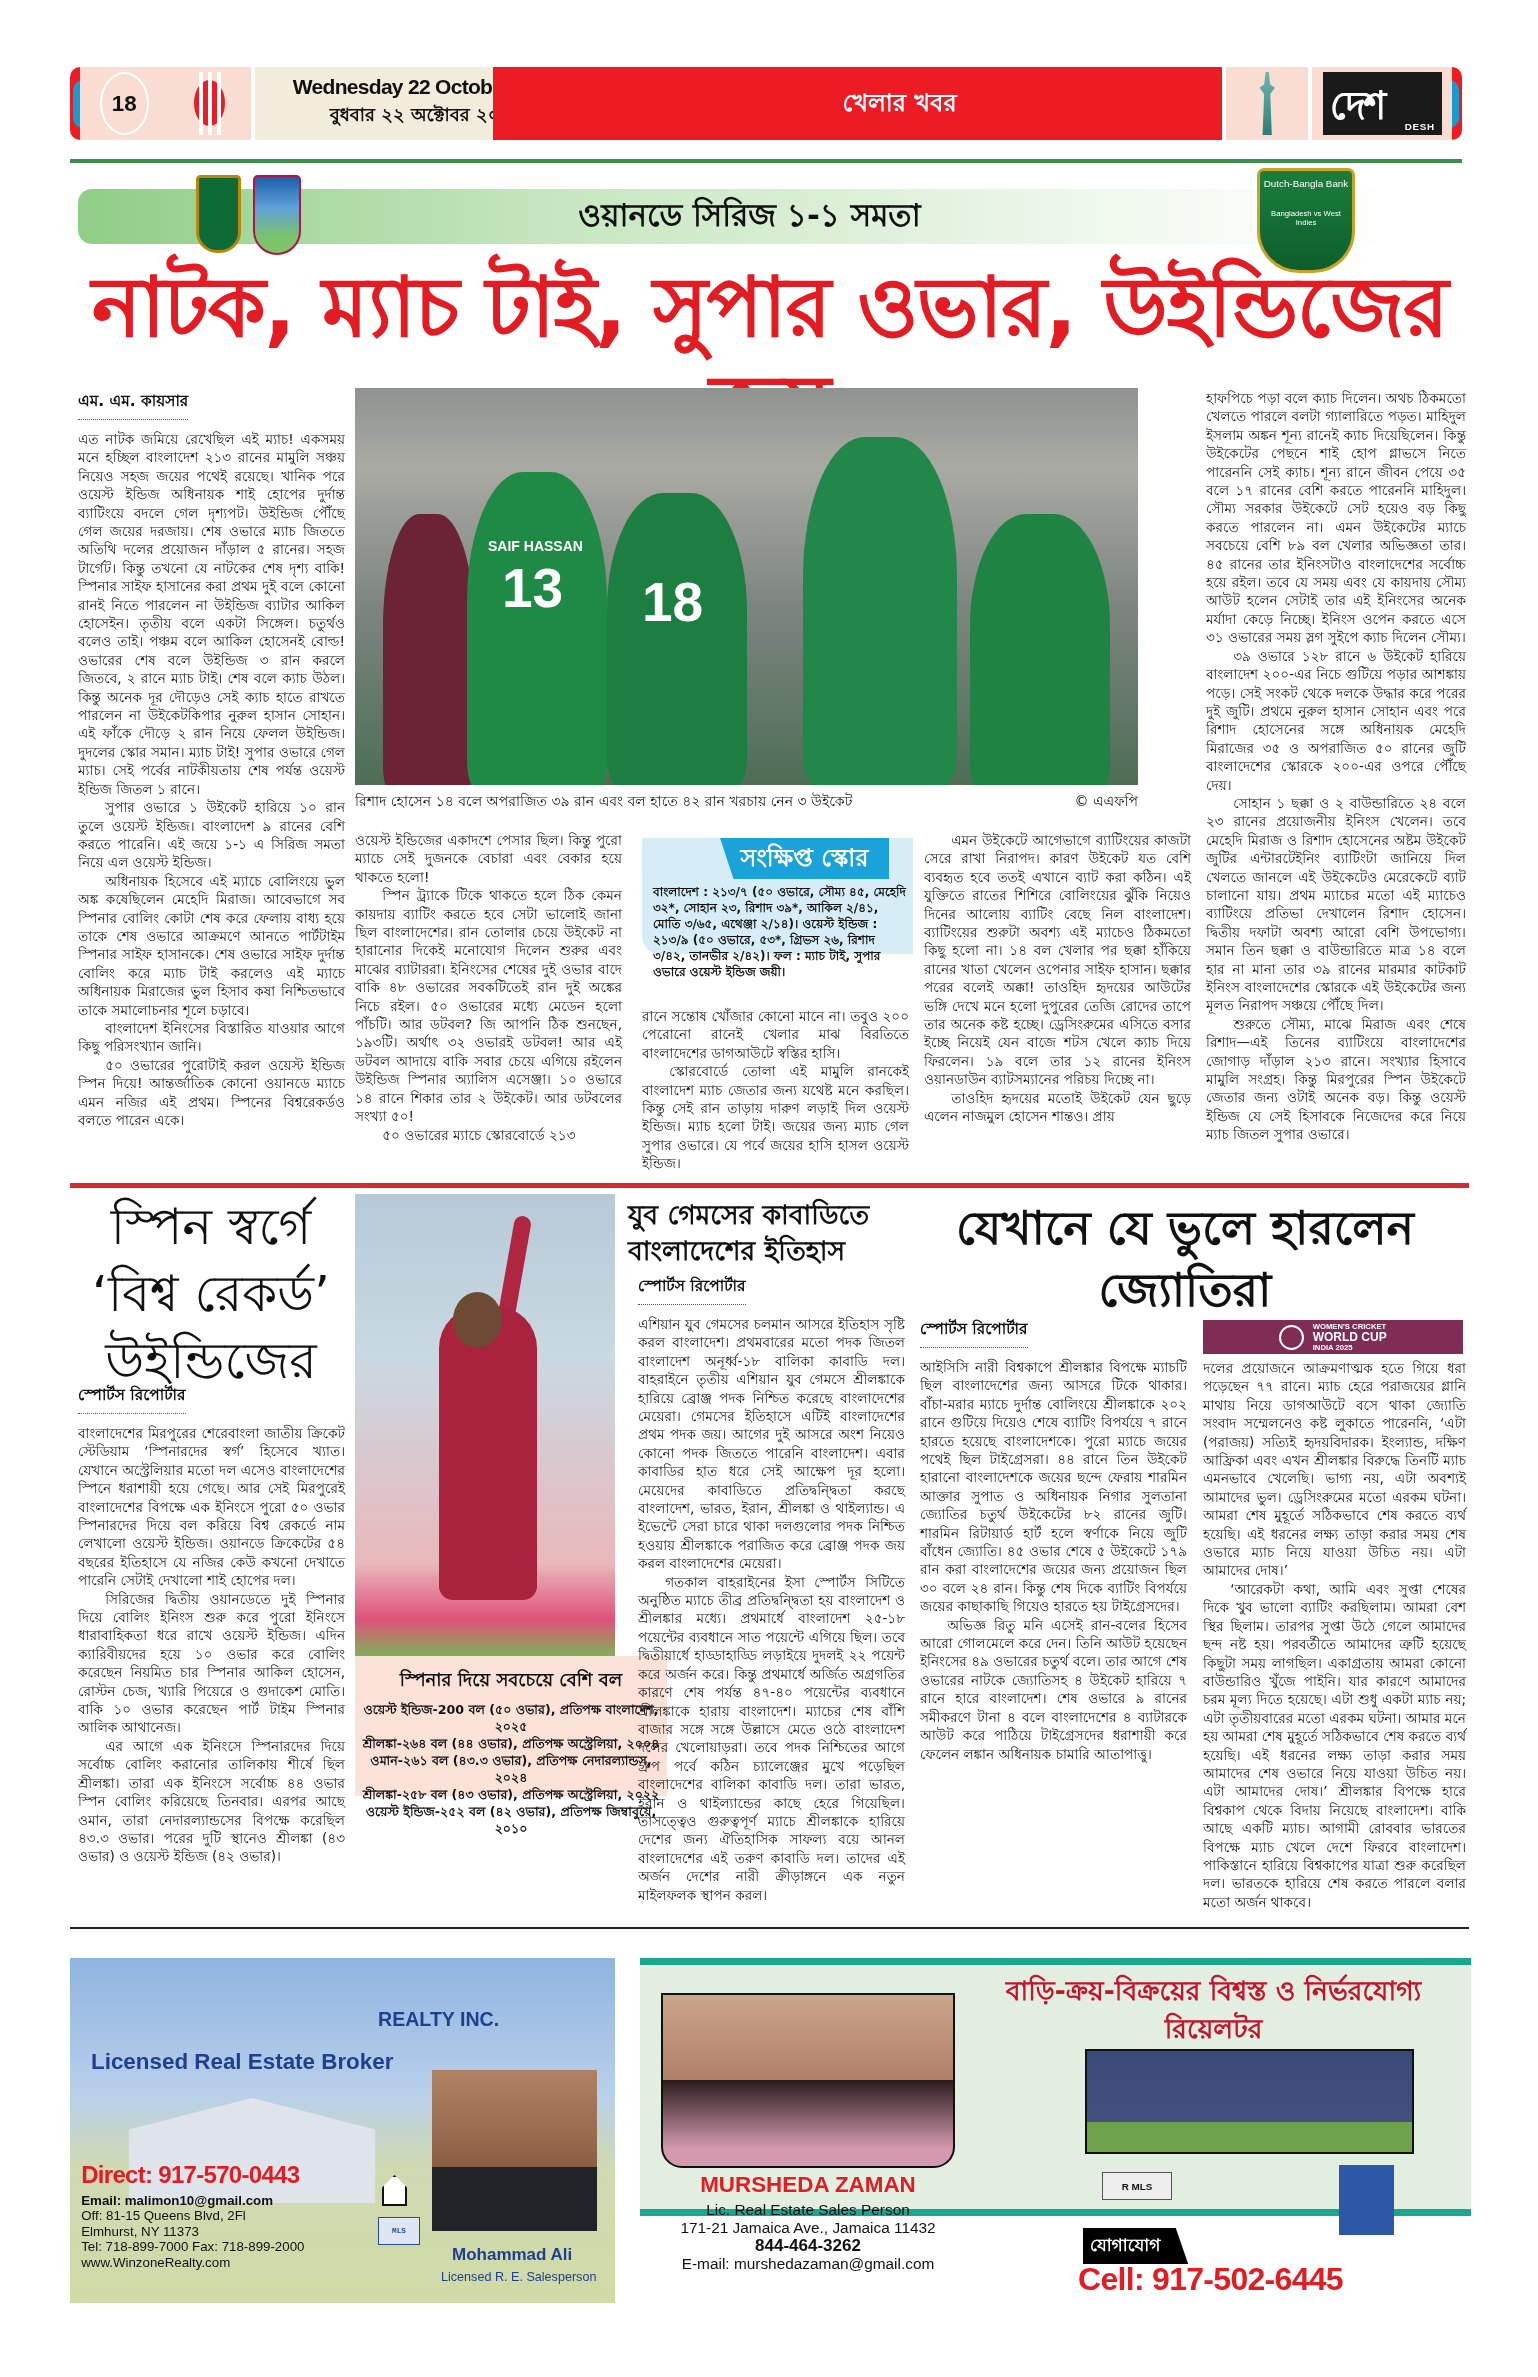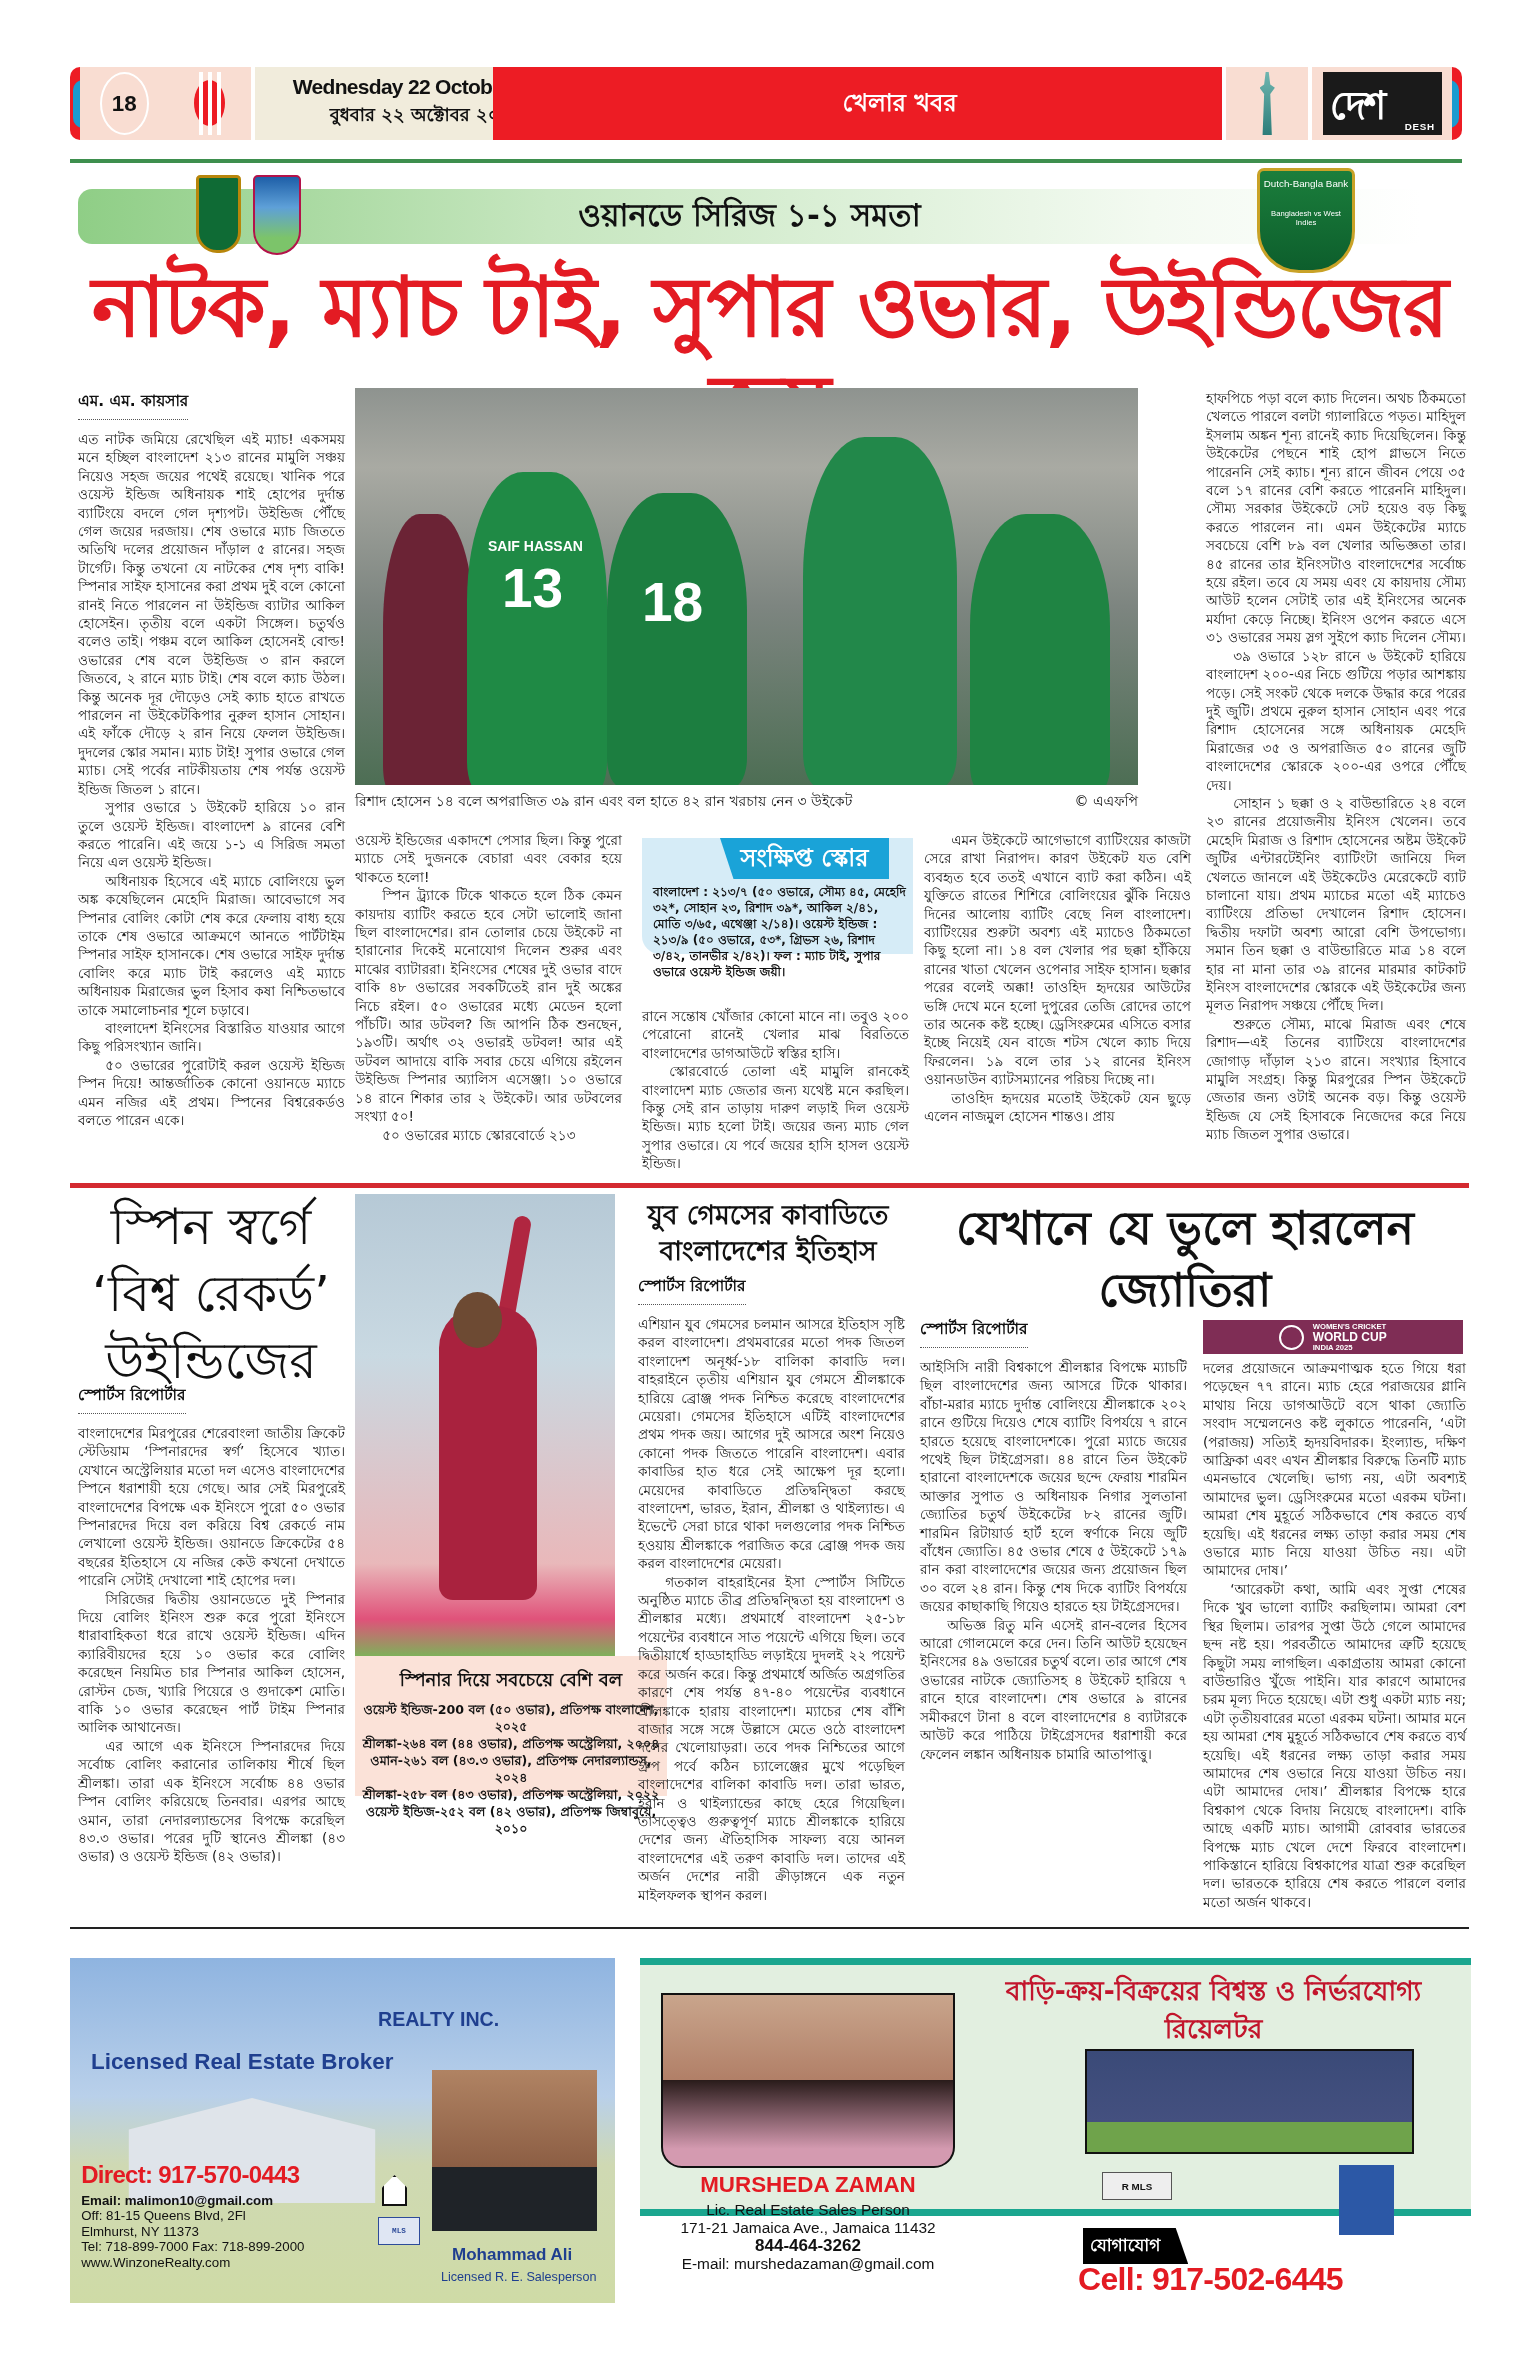--- a/index.html
+++ b/index.html
@@ -67,21 +67,21 @@
   .h2-spin { position: absolute; left: 78px; top: 1194px; width: 266px; text-align: center; font-size: 50px; line-height: 67px; font-weight: normal; color: #111; }
   .col-spin { position: absolute; left: 78px; top: 1383px; width: 267px; }
   .photo-bowler { position: absolute; left: 355px; top: 1194px; width: 260px; height: 462px; background: linear-gradient(180deg, #b6c9d6 0%, #c9d9e2 35%, #e9b8ba 80%, #e0527a 92%, #7fb05a 100%); overflow: hidden; }
   .photo-bowler .body { position: absolute; left: 84px; top: 112px; width: 98px; height: 294px; background: #a9223e; border-radius: 42px 42px 14px 14px; }
   .photo-bowler .arm { position: absolute; left: 147px; top: 21px; width: 17px; height: 154px; background: #b02640; transform: rotate(10deg); border-radius: 8.4px; }
   .photo-bowler .head { position: absolute; left: 98px; top: 98px; width: 49px; height: 56px; background: #6d4a33; border-radius: 50%; }
   .spin-box { position: absolute; left: 355px; top: 1656px; width: 312px; height: 140px; background: #fbe2d8; padding: 9.8px 5.6px 0; text-align: center; }
   .spin-box .title { font-weight: bold; font-size: 18px; margin-bottom: 4.2px; }
   .spin-box .line { font-weight: bold; font-size: 12.6px; line-height: 17px; }
 
-  .h2-kabaddi { position: absolute; left: 628px; top: 1197px; width: 280px; text-align: center; font-size: 26.6px; line-height: 36px; color: #111; }
+  .h2-kabaddi { position: absolute; left: 628px; top: 1197px; width: 280px; font-size: 26.6px; line-height: 36px; color: #111; }
   .col-kabaddi { position: absolute; left: 638px; top: 1274px; width: 267px; }
   .h2-jyoti { position: absolute; left: 902px; top: 1197px; width: 566px; text-align: center; font-size: 46px; line-height: 62px; color: #111; }
   .col-jyoti1 { position: absolute; left: 920px; top: 1317px; width: 267px; }
   .wc-banner { position: absolute; left: 1203px; top: 1320px; width: 260px; height: 34px; background: #7f2d55; color: #fff; display: flex; align-items: center; justify-content: center; gap: 8.4px; font-family: "Liberation Sans", sans-serif; font-weight: bold; }
   .wc-banner .trophy { width: 25px; height: 25px; border: 2.1px solid #fff; border-radius: 50%; }
   .wc-banner .txt { line-height: 9px; font-size: 7.7px; text-align: left; }
   .wc-banner .txt .big { font-size: 12px; line-height: 12.6px; }
   .col-jyoti2 { position: absolute; left: 1203px; top: 1359px; width: 263px; }
 
   .black-rule { position: absolute; left: 70px; top: 1927px; width: 1399px; height: 2.1px; background: #222; }

